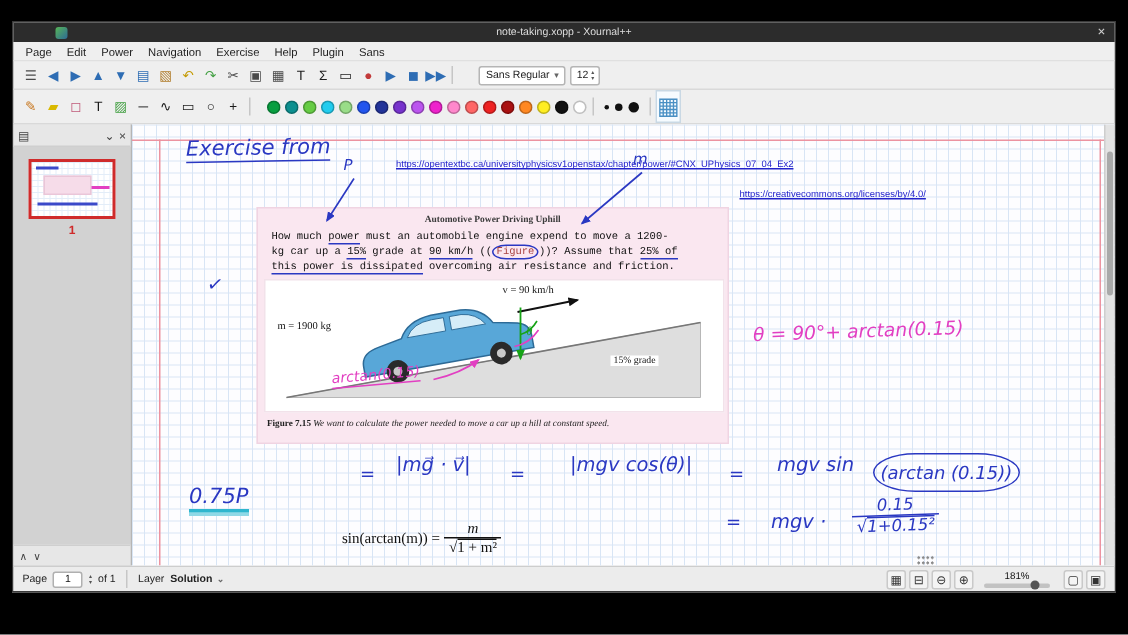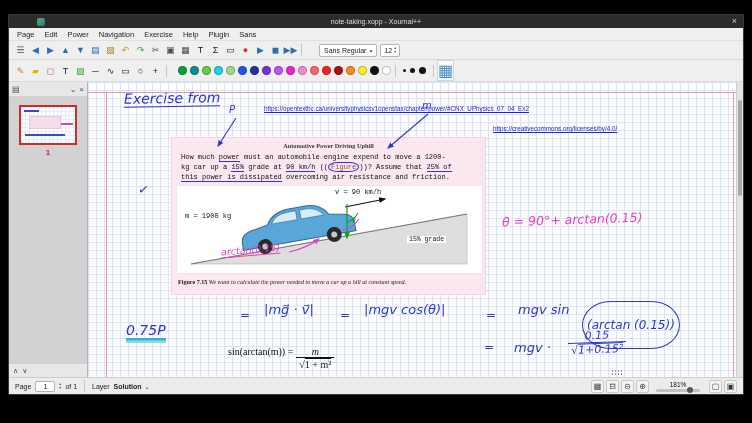--- a/index.html
+++ b/index.html
@@ -48,29 +48,29 @@
   .hw{position:absolute;font-family:"DejaVu Sans",sans-serif;font-style:italic;color:#2a38c2;white-space:nowrap}
   .hw-m{color:#e23fc2}
   .link{position:absolute;font-size:6.3px;color:#2323cc;text-decoration:underline;white-space:nowrap}
   
   .pinkbox{position:absolute;left:83px;top:55px;width:315px;height:158px;background:#fae7f0;border:1px solid #f0d4e2}
   .ex-title{margin-top:4px;text-align:center;font-size:6.3px;font-weight:bold;font-family:"Liberation Serif",serif;color:#3c3c3c}
   .ex-body{position:absolute;left:9px;top:14px;width:272px;font-family:Liberation Mono, monospace;font-size:7px;line-height:10px;color:#101010}
   .useg{border-bottom:1px solid #2a38c2}
   .figlink{color:#a94442;border:1.2px solid #2a38c2;border-radius:60%/100%;padding:0 2px}
   .figure{position:absolute;left:4px;top:47px;width:307px;height:89px;background:#fff;border:1px solid #f2e2ea}
-  .fig-label{position:absolute;font-family:Liberation Mono, monospace;font-size:7px;color:#111;white-space:nowrap}
+  .fig-label{position:absolute;font-family:Liberation Serif, serif;font-size:7px;color:#111;white-space:nowrap}
   .ex-caption{position:absolute;left:6px;top:141px;width:303px;font-family:"Liberation Serif",serif;font-size:6.1px;line-height:7.5px;color:#222}
   .cap-b{font-weight:bold}
   .cap-i{font-style:italic}
   
   .eq{position:absolute;font-family:"DejaVu Sans",sans-serif;font-style:italic;color:#2a38c2;white-space:nowrap}
   .lhs-under{box-shadow:0 2.5px 0 #2fb6ce,0 5px 0 #8fd8e6;display:inline-block}
-  .oval{border:1.3px solid #2a38c2;border-radius:55%/95%;padding:16px 4px;display:inline-block}
-  .ts{position:absolute;display:flex;align-items:flex-start;gap:3px;font-family:"Liberation Serif",serif;font-size:10px;color:#111}
+  .oval{border:1.3px solid #2a38c2;border-radius:55%/95%;padding:5px 4px;display:inline-block}
+  .ts{position:absolute;display:flex;align-items:center;gap:3px;font-family:"Liberation Serif",serif;font-size:10px;color:#111}
   .frac{display:inline-flex;flex-direction:column;align-items:center;line-height:1.1}
   .frac .num{padding:0 3px}
   .frac .den{border-top:1px solid currentColor;padding:0 3px;display:flex;align-items:baseline}
   .radicand{border-top:1px solid currentColor}
   .grip{position:absolute;left:523px;top:287px;width:12px;height:7px;background-image:radial-gradient(#8a8a8a 35%,transparent 40%);background-size:3px 3.5px}
   
   .statusbar{flex:0 0 17px;background:#ececec;border-top:1px solid #cdcdcd;display:flex;align-items:center;padding:0 6px;gap:4px;font-size:7px;color:#222}
   .page-input{width:20px;height:11px;font-size:7px;text-align:center;border:1px solid #b0b0b0;border-radius:2px;background:#fff;color:#111}
   .spin{display:flex;flex-direction:column;font-size:4px;line-height:4px;color:#555}
   .layer-dd{display:flex;align-items:center;gap:3px;font-weight:bold}
@@ -269,21 +269,21 @@
           <span class="cap-b">Figure 7.15</span><span class="cap-i"> We want to calculate the power needed to move a car up a hill at constant speed.</span>
         </p>
       </div>
 
       <div class="hw hw-m" style="left:414px;top:130px;font-size:12.5px;transform:rotate(-2deg)">θ = 90°+ arctan(0.15)</div>
 
       <div class="eq" style="left:38px;top:240px;font-size:14px"><span class="lhs-under">0.75P</span></div>
       <div class="eq" style="left:152px;top:226px;font-size:12px">=</div>
       <div class="eq" style="left:176px;top:220px;font-size:13px">|mg⃗ · v⃗|</div>
       <div class="eq" style="left:252px;top:226px;font-size:12px">=</div>
-      <div class="eq" style="left:276px;top:220px;font-size:13px">|mgv cos(θ)|</div>
+      <div class="eq" style="left:292px;top:220px;font-size:13px">|mgv cos(θ)|</div>
       <div class="eq" style="left:398px;top:226px;font-size:12px">=</div>
       <div class="eq" style="left:430px;top:220px;font-size:13px">mgv sin</div>
       <div class="eq" style="left:494px;top:219px;font-size:12px"><span class="oval">(arctan (0.15))</span></div>
 
       <div class="ts" style="left:140px;top:264px">
         <span>sin(arctan(m)) =</span>
         <span class="frac">
           <span class="num" style="font-style:italic">m</span>
           <span class="den">
             <span>√</span>

